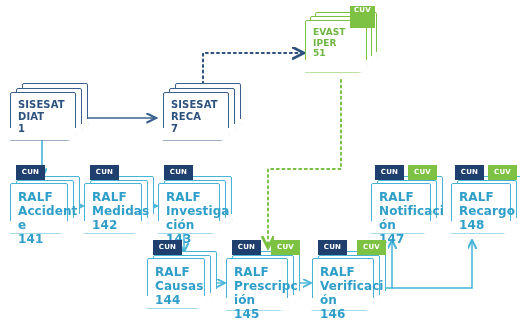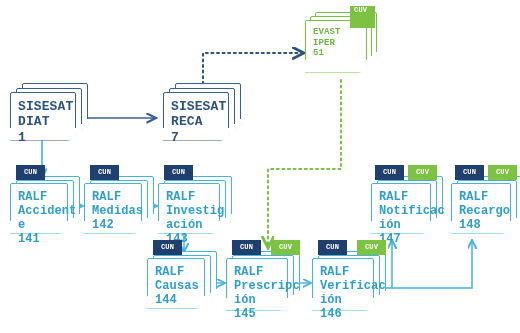--- a/index.html
+++ b/index.html
@@ -1,21 +1,21 @@
 <!DOCTYPE html>
 <html><head>
 <meta charset="utf-8">
 <style>
   html,body{margin:0;padding:0;background:#ffffff;}
   body{
     width:520px;height:333px;position:relative;overflow:hidden;
     font-family:"DejaVu Sans","Liberation Sans",sans-serif;
     background:#ffffff;
   }
-  #diagram-canvas{position:absolute;left:0;top:0;width:428px;height:333px;font-family:Liberation Mono, monospace;}
+  #diagram-canvas{position:absolute;left:0;top:0;width:428px;height:333px;}
   svg.edges{position:absolute;left:0;top:0;width:520px;height:333px;pointer-events:none;}
 
   
   .node{position:absolute;}
   .stack{position:absolute;left:0;top:0;}
   .sheet{
     position:absolute;box-sizing:border-box;
     background:#ffffff;border:1.6px solid #3a6ea5;
     border-radius:2px 2px 10px 2px;
   }
@@ -34,21 +34,21 @@
   }
   .label{
     position:absolute;z-index:5;left:8px;top:7px;right:6px;
     font-weight:bold;line-height:1.18;letter-spacing:.1px;
     word-break:break-word;white-space:pre-line;
   }
 
   
   .n-sisesat .sheet{border-color:#3a5f8f;}
   .n-sisesat .sheet .fold{border-bottom-color:#3a5f8f;}
-  .n-sisesat .label{color:#2d527e;font-size:13px;}
+  .n-sisesat .label{color:#2d527e;font-size:10px;}
 
   .n-ralf .sheet{border-color:#45b4d6;}
   .n-ralf .sheet .fold{border-bottom-color:#45b4d6;}
   .n-ralf .label{color:#2f9fc9;font-size:12px;}
 
   .n-evast .sheet{border-color:#7ac143;}
   .n-evast .sheet .fold{border-bottom-color:#7ac143;}
   .n-evast .label{color:#6fb541;font-size:9px;}
 
   

